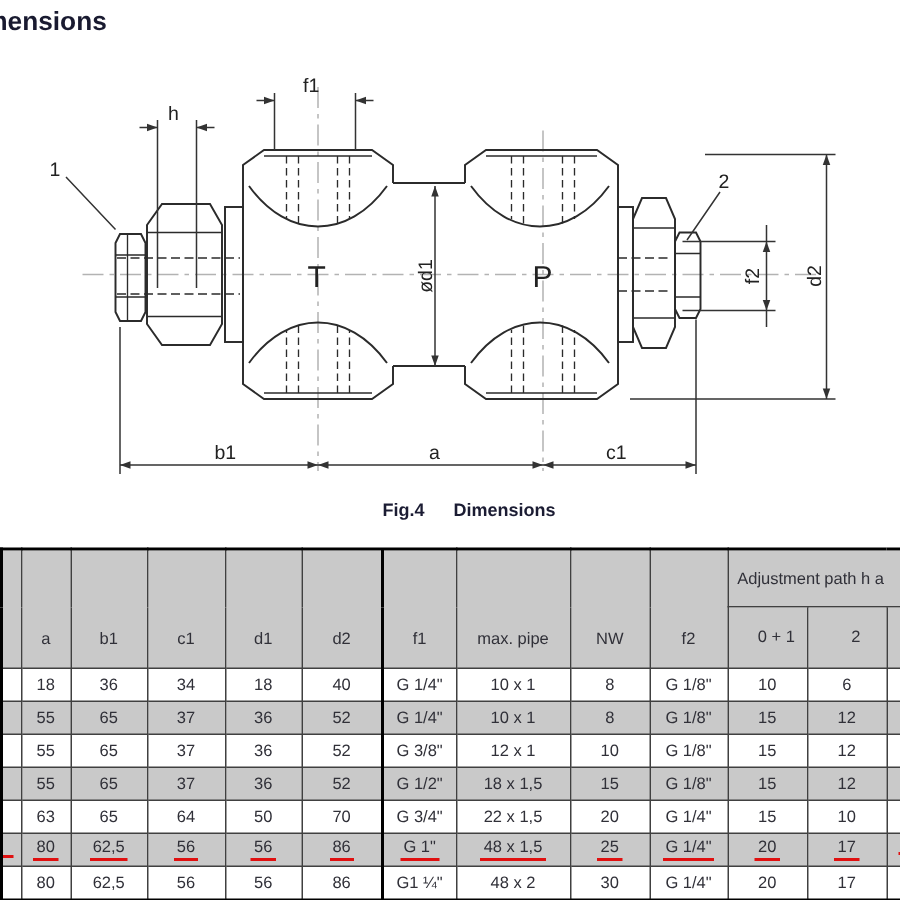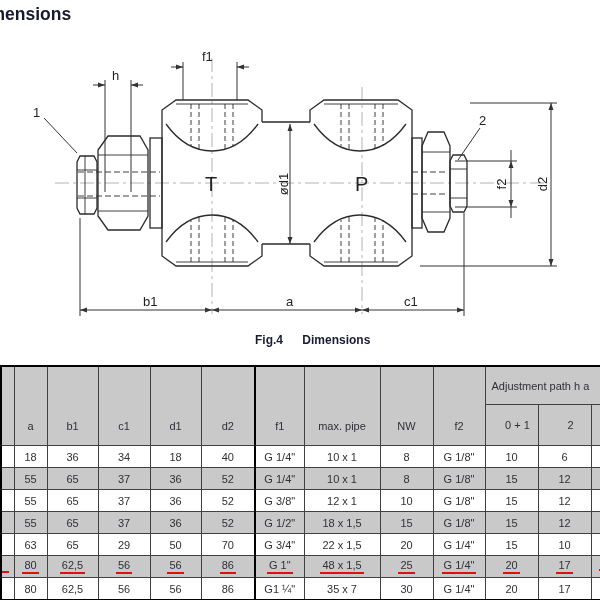--- a/index.html
+++ b/index.html
@@ -243,21 +243,21 @@
         <td><span>15</span></td>
         <td><span>G 1/8"</span></td>
         <td><span>15</span></td>
         <td><span>12</span></td>
         <td><span></span></td>
       </tr>
       <tr>
         <td><span></span></td>
         <td><span>63</span></td>
         <td><span>65</span></td>
-        <td><span>29</span></td>
+        <td><span>64</span></td>
         <td><span>50</span></td>
         <td><span>70</span></td>
         <td class="thickleft"><span>G 3/4"</span></td>
         <td><span>22 x 1,5</span></td>
         <td><span>20</span></td>
         <td><span>G 1/4"</span></td>
         <td><span>15</span></td>
         <td><span>10</span></td>
         <td><span></span></td>
       </tr>
@@ -277,21 +277,21 @@
         <td><span class="redline"></span></td>
       </tr>
       <tr>
         <td><span></span></td>
         <td><span>80</span></td>
         <td><span>62,5</span></td>
         <td><span>56</span></td>
         <td><span>56</span></td>
         <td><span>86</span></td>
         <td class="thickleft"><span>G1 ¼"</span></td>
-        <td><span>35 x 7</span></td>
+        <td><span>48 x 2</span></td>
         <td><span>30</span></td>
         <td><span>G 1/4"</span></td>
         <td><span>20</span></td>
         <td><span>17</span></td>
         <td><span></span></td>
       </tr>
     </tbody>
 </table>
 
 </body></html>

